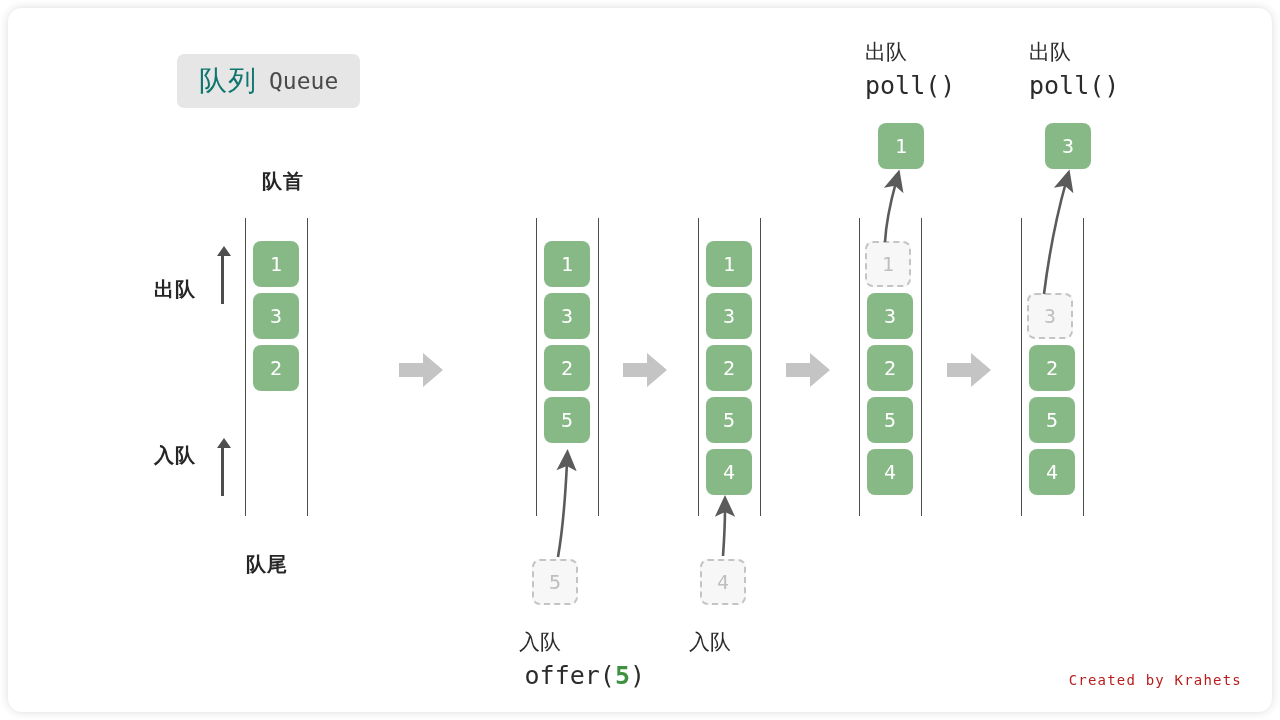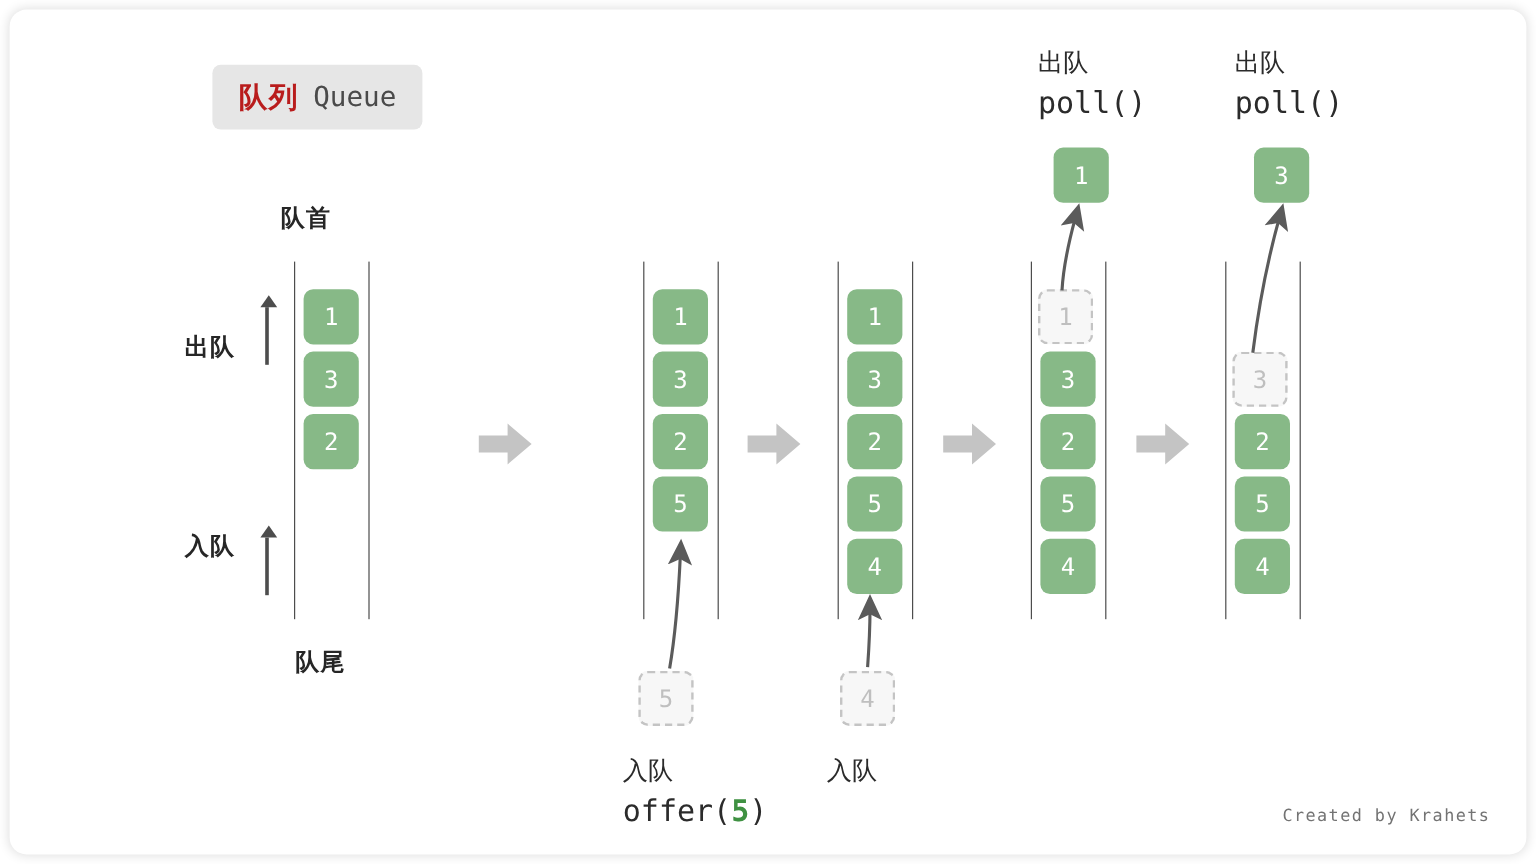--- a/index.html
+++ b/index.html
@@ -15,21 +15,21 @@
   }
   .abs{position:absolute;}
 
   
   #title-badge{
     left:169px;top:46px;height:54px;
     background:#e6e6e6;border-radius:7px;
     display:flex;align-items:center;padding:0 22px;box-sizing:border-box;
     white-space:nowrap;
   }
-  #title-badge .cn{font-size:24px;font-weight:bold;color:#b91c1c;letter-spacing:1px;}
+  #title-badge .cn{font-size:28px;font-weight:normal;color:#0f766e;letter-spacing:1px;}
   #title-badge .en{font-size:23px;color:#4a4a4a;
     font-family:"DejaVu Sans Mono","Liberation Mono",monospace;margin-left:12px;}
 
   
   .sidelabel{font-size:20px;font-weight:bold;color:#262626;letter-spacing:1px;white-space:nowrap;}
 
   
   .cell{
     width:46px;height:46px;border-radius:8px;
     background:#87b987;color:#ffffff;
@@ -54,37 +54,37 @@
 
   
   .caption{white-space:nowrap;text-align:center;line-height:1.42;}
   .caption .cn{font-size:21px;color:#2b2b2b;font-weight:normal;}
   .caption .code{font-size:25px;color:#2b2b2b;
     font-family:"DejaVu Sans Mono","Liberation Mono",monospace;}
   .caption .code .arg{color:#3f9142;font-weight:bold;}
 
   
   #watermark{
-    right:30px;bottom:24px;font-size:14px;color:#737373;letter-spacing:1.2px;
+    right:30px;bottom:24px;font-size:14px;color:#b91c1c;letter-spacing:1.2px;
     font-family:"DejaVu Sans Mono","Liberation Mono",monospace;
   }
   svg{display:block;overflow:visible;}
 </style>
 </head>
 <body>
 
 <div id="card">
 
   <div class="abs" id="title-badge">
     <span class="cn">队列</span>
     <span class="en">Queue</span>
   </div>
 
-  <div class="abs sidelabel" style="left:226px;top:160px;font-family:Liberation Mono, monospace;">队首</div>
-  <div class="abs sidelabel" style="left:238px;top:530px;">队尾</div>
+  <div class="abs sidelabel" style="left:254px;top:160px;font-family:Liberation Mono, monospace;">队首</div>
+  <div class="abs sidelabel" style="left:238px;top:543px;">队尾</div>
 
   <div class="abs sidelabel" style="left:146px;top:268px;">出队</div>
   <div class="abs" style="left:207px;top:238px;">
     <div class="vhead" style="margin-left:2px;"></div>
     <div class="vshaft" style="height:48px;margin-left:5.5px;"></div>
   </div>
 
   <div class="abs sidelabel" style="left:146px;top:434px;">入队</div>
   <div class="abs" style="left:207px;top:430px;">
     <div class="vhead" style="margin-left:2px;"></div>
@@ -131,21 +131,21 @@
       <defs>
           <marker id="ah1" markerWidth="9" markerHeight="9" refX="3.4" refY="4.5" orient="auto">
         <polygon points="0,0.6 8.4,4.5 0,8.4 1.9,4.5" fill="#5b5b5b"></polygon>
           </marker>
         </defs>
       <path d="M30,119 C34,96 37,67 39,24" stroke="#5b5b5b" stroke-width="2.6" fill="none" marker-end="url(#ah1)"></path>
     </svg>
   </div>
   <div class="abs caption" style="left:457px;top:620px;width:180px;">
     <div class="cn" style="text-align:left;padding-left:54px;">入队</div>
-    <div class="code" style="text-align:left;padding-left:54px;">
+    <div class="code" style="text-align:right;padding-left:54px;">
       <span>offer</span><span>(</span><span class="arg">5</span><span>)</span>
     </div>
   </div>
 
   <div class="abs" style="left:690px;top:210px;width:1px;height:298px;background:#4d4d4d;"></div>
   <div class="abs" style="left:752px;top:210px;width:1px;height:298px;background:#4d4d4d;"></div>
   <div class="abs cell" style="left:698px;top:233px;">1</div>
   <div class="abs cell" style="left:698px;top:285px;">3</div>
   <div class="abs cell" style="left:698px;top:337px;">2</div>
   <div class="abs cell" style="left:698px;top:389px;">5</div>

